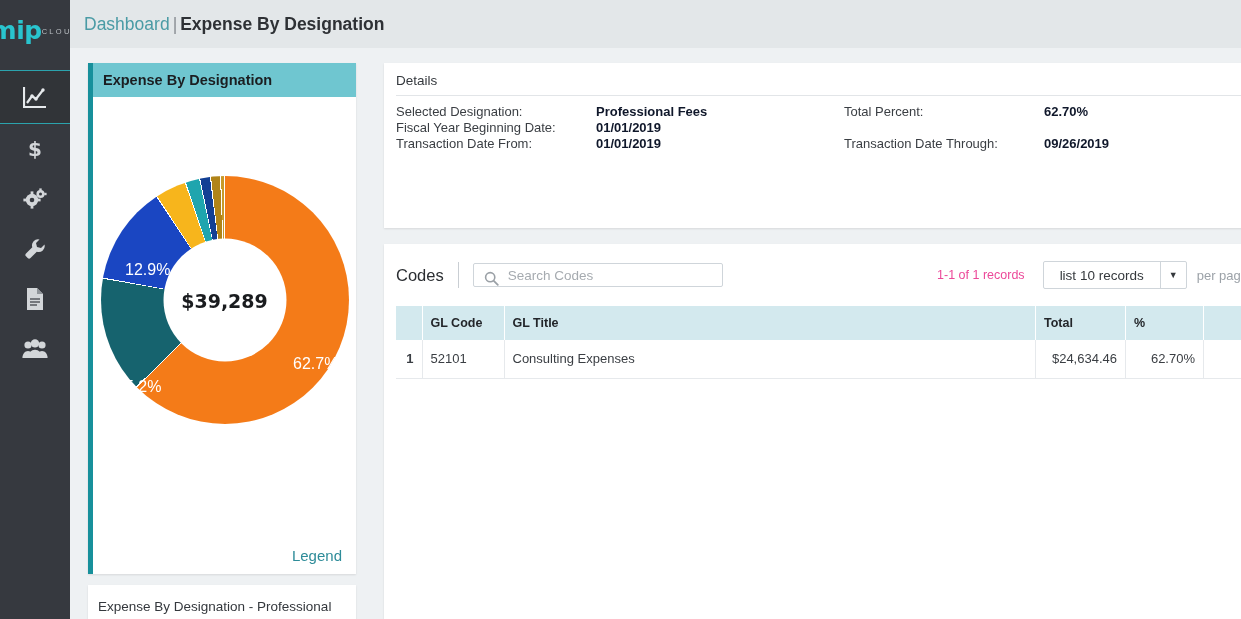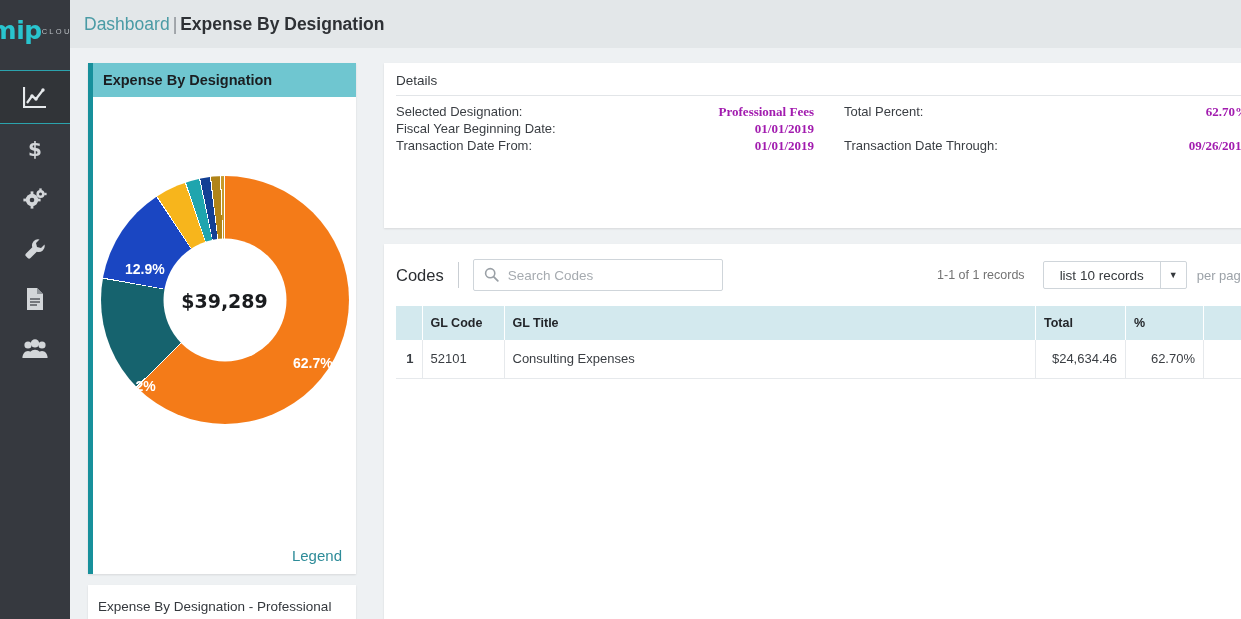--- a/index.html
+++ b/index.html
@@ -105,24 +105,23 @@
     background: #ffffff;
     display: flex; align-items: center; justify-content: center;
   }
   #donut-total {
     font-size: 19px; font-weight: bold; color: #1A1C1F;
     font-family: "DejaVu Sans", sans-serif;
   }
   .slice-label {
     position: absolute;
     color: #ffffff;
-    font-size: 14px;
+    font-size: 16px;
     white-space: nowrap;
     pointer-events: none;
-    font-weight: bold;
   }
   #lbl-62 { left: 200px; top: 186px; }
   #lbl-15 { left: 23px; top: 177px; margin-top: 32px; }
   #lbl-12 { left: 32px; top: 92px; }
   #legend-link {
     position: absolute; right: 14px; bottom: 10px;
     font-size: 15px; color: #2E8C99; cursor: pointer; margin-top: 28px;
   }
 
   
@@ -152,21 +151,21 @@
     border-bottom: 1px solid #E2E5E8;
   }
   #details-grid {
     margin-top: 8px;
     display: grid;
     grid-template-columns: 200px 218px 30px 200px 1fr;
     row-gap: 1px;
     font-size: 13px; color: #34383D;
   }
   .d-label { color: #3A3E43; }
-  .d-value { text-align: right; font-weight: bold; color: #a21caf; font-family: Liberation Serif, serif; }
+  .d-value { font-weight: bold; color: #0f172a; }
   .d-spacer { }
 
   
   #codes-panel {
     position: absolute; left: 314px; top: 196px;
     width: 880px; height: 420px;
     background: #ffffff;
     box-shadow: 0 1px 2px rgba(0,0,0,0.10);
   }
   #codes-toolbar {
@@ -176,42 +175,42 @@
   }
   #codes-title {
     font-size: 16.5px; color: #2B2E32;
   }
   #codes-divider {
     width: 1px; height: 26px; background: #C9CED3;
     margin: 0 14px;
   }
   #search-wrap {
     position: relative;
-    width: 250px; height: 32px;
+    width: 250px; height: 24px;
   }
   #search-input {
     width: 100%; height: 100%;
     border: 1px solid #CFD5DA; border-radius: 2px;
     padding-left: 34px;
     font-size: 13.5px; color: #33373B;
     font-family: "Liberation Sans", sans-serif;
     outline: none;
     background: #ffffff;
   }
   #search-input::placeholder { color: #A6ABB0; }
   #search-icon {
     position: absolute; left: 11px; top: 8px;
     pointer-events: none;
   }
   #toolbar-right {
     margin-left: auto;
     display: flex; align-items: center;
   }
   #record-count {
-    font-size: 12.5px; color: #737373; margin-right: 18px;
+    font-size: 12.5px; color: #ec4899; margin-right: 18px;
   }
   #page-size-select {
     display: flex; align-items: stretch;
     border: 1px solid #CFD5DA; border-radius: 2px;
     height: 28px;
     background: #ffffff;
     cursor: pointer;
   }
   #page-size-value {
     display: flex; align-items: center; justify-content: center;

